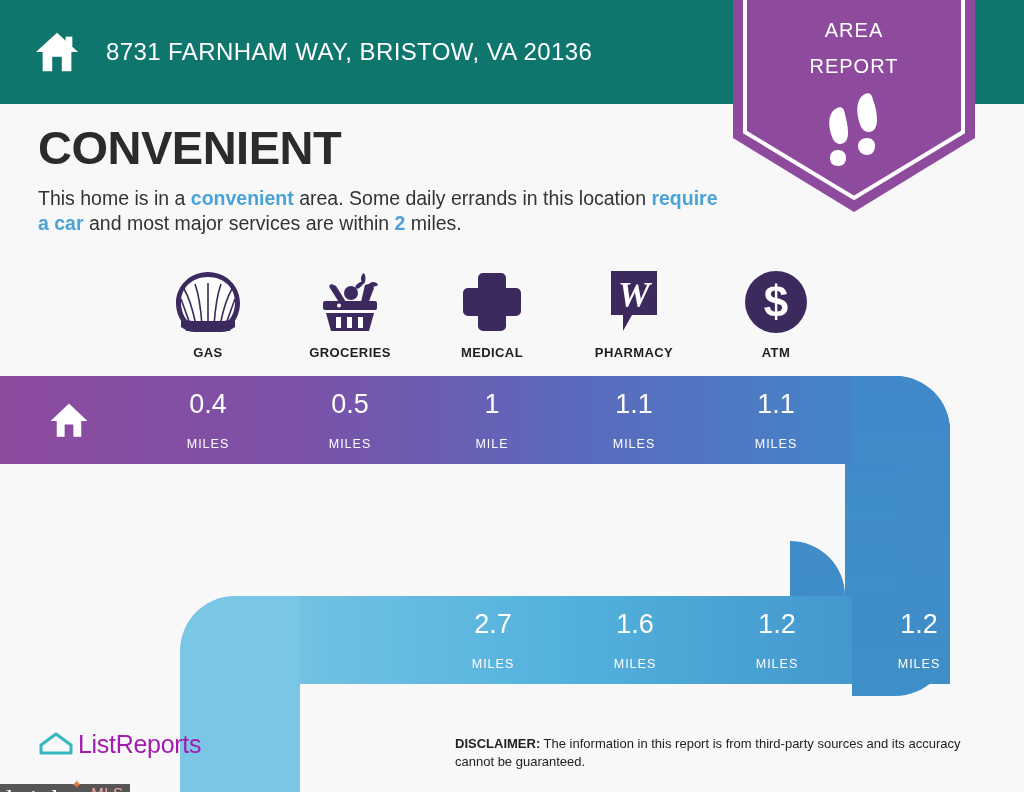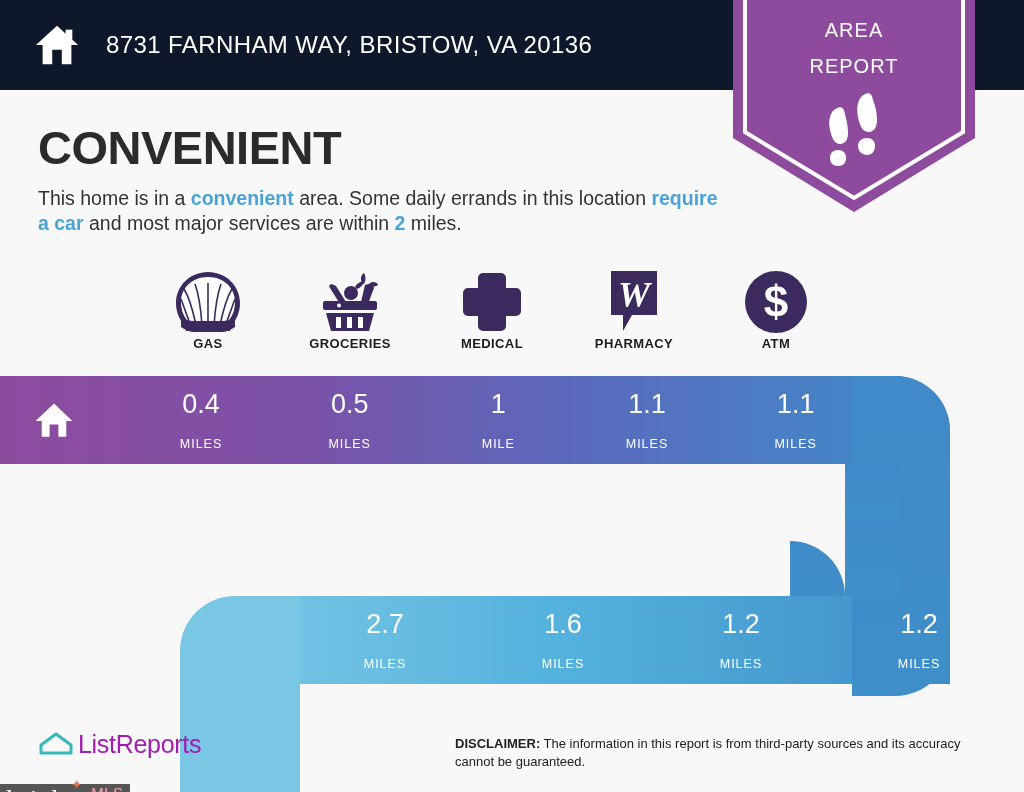--- a/index.html
+++ b/index.html
@@ -8,22 +8,22 @@
     width: 1024px; height: 792px;
     font-family: "Liberation Sans", sans-serif;
     background: #f8f8f8;
     overflow: hidden;
   }
   .page { position: relative; width: 1024px; height: 792px; background: #f8f8f8; }
 
   
   .header {
     position: absolute; top: 0; left: 0;
-    width: 1024px; height: 90px;
-    background: #0f172a;
+    width: 1024px; height: 104px;
+    background: #0f766e;
     display: flex; align-items: center;
     padding-left: 34px;
     z-index: 2;
   }
   .header-home { width: 46px; height: 46px; flex: 0 0 auto; }
   .header-address {
     color: #ffffff;
     font-size: 24px;
     letter-spacing: 0.4px;
     margin-left: 26px;
@@ -83,38 +83,38 @@
     align-items: center;
     justify-content: flex-end;
   }
   .icon-art {
     height: 68px;
     display: flex;
     align-items: center;
     justify-content: center;
   }
   .icon-label {
+    margin-top: 9px;
     font-size: 13px;
     font-weight: bold;
     color: #1d1d1d;
     letter-spacing: 0.4px;
     white-space: nowrap;
   }
 
   
   .ribbon { position: absolute; top: 376px; left: 0; width: 1024px; height: 416px; z-index: 1; }
   .ribbon svg { display: block; }
 
   .bar-row {
     position: absolute;
     height: 88px;
     display: flex;
     z-index: 3;
     pointer-events: none;
-    gap: 36px;
   }
   .bar-row-1 { top: 376px; left: 0px; width: 852px; }
   .bar-row-2 { top: 596px; left: 280px; width: 710px; justify-content: flex-end; }
   .bar-cell {
     width: 142px; height: 88px;
     display: flex;
     flex-direction: column;
     align-items: center;
     justify-content: center;
     color: #ffffff;

